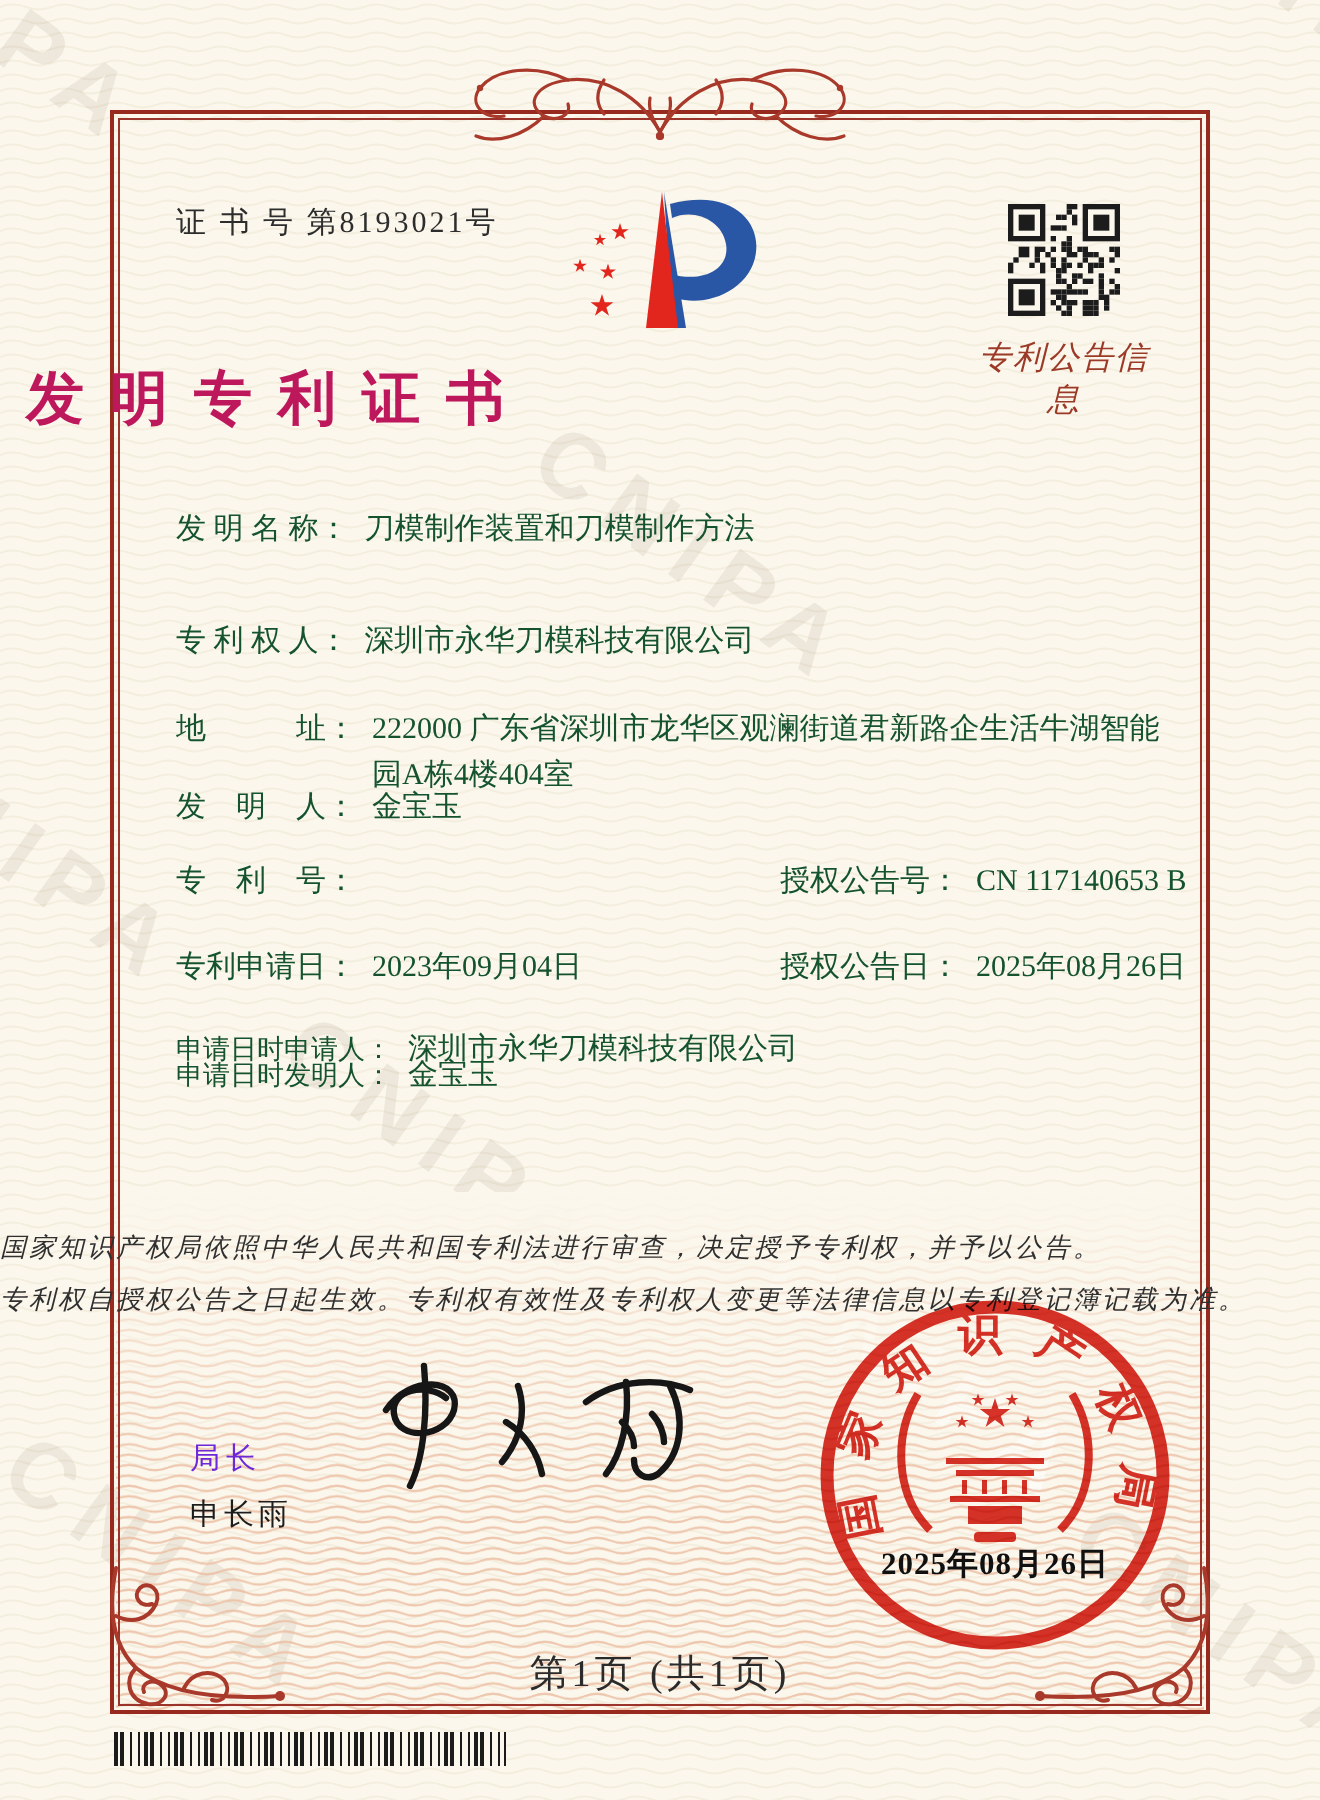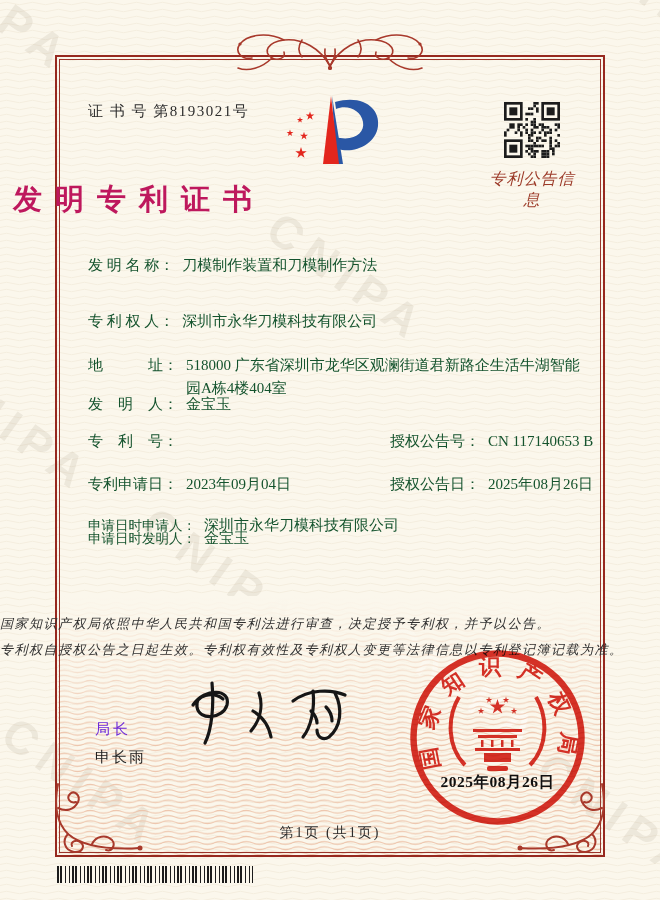--- a/index.html
+++ b/index.html
@@ -50,21 +50,21 @@
     color:#303030;letter-spacing:1.5px;z-index:5;}
   
   .director-title{left:95px;top:720px;font-size:15px;letter-spacing:3px;color:#6d28d9;z-index:6;}
   .director-name{left:95px;top:748px;font-size:15px;letter-spacing:2px;color:#1d1d1d;z-index:6;}
   .sig{left:175px;top:675px;z-index:6;}
   
   .seal{left:405px;top:645px;z-index:7;mix-blend-mode:multiply;opacity:.95;}
   .seal-date{left:425px;top:772px;width:145px;text-align:center;font-weight:bold;
     font-size:15.5px;color:#101010;letter-spacing:.5px;z-index:8;}
   
-  .page-no{left:0;top:824px;width:660px;text-align:center;font-size:14px;
+  .page-no{left:0;top:824px;width:660px;text-align:center;font-size:19px;
     letter-spacing:2px;color:#2b2b2b;z-index:5;}
   .barcode{left:57px;top:866px;width:196px;height:17px;z-index:5;
     background:repeating-linear-gradient(90deg,#1b1b1b 0 2px,#fbf7ec 2px 3px,
       #1b1b1b 3px 5px,#fbf7ec 5px 8px,#1b1b1b 8px 9px,#fbf7ec 9px 12px,
       #1b1b1b 12px 13px,#fbf7ec 13px 15px);}
 </style>
 </head>
 <body>
 
 <svg class="abs page-texture" width="660" height="900" viewBox="0 0 660 900">
@@ -272,21 +272,21 @@
 <div class="row" style="top:254px">
   <span class="lab">发 明 名 称：</span>
   <span class="val">刀模制作装置和刀模制作方法</span>
 </div>
 <div class="row" style="top:310px">
   <span class="lab">专 利 权 人：</span>
   <span class="val">深圳市永华刀模科技有限公司</span>
 </div>
 <div class="row" style="top:354px">
   <span class="lab">地　　　址：</span>
-  <span class="val val-address">518000 广东省深圳市龙华区观澜街道君新路企生活牛湖智能园A栋4楼404室</span>
+  <span class="val val-address">222000 广东省深圳市龙华区观澜街道君新路企生活牛湖智能园A栋4楼404室</span>
 </div>
 <div class="row" style="top:393px">
   <span class="lab">发　明　人：</span>
   <span class="val">金宝玉</span>
 </div>
 <div class="row" style="top:430px">
   <span class="lab">专　利　号：</span>
 </div>
 <div class="row right" style="top:430px">
   <span class="lab">授权公告号：</span>

